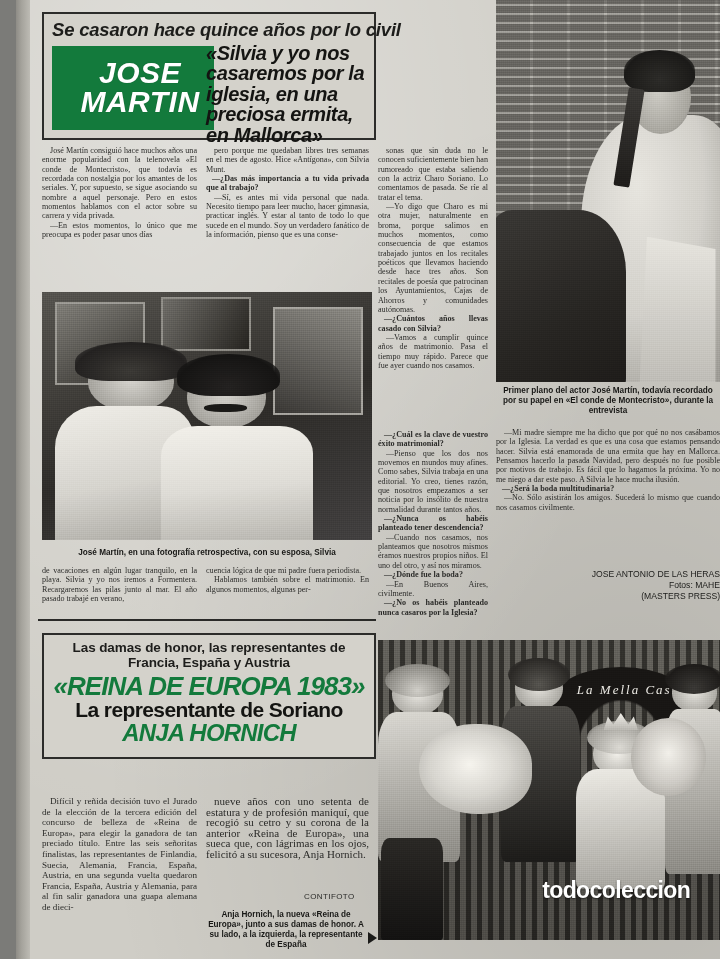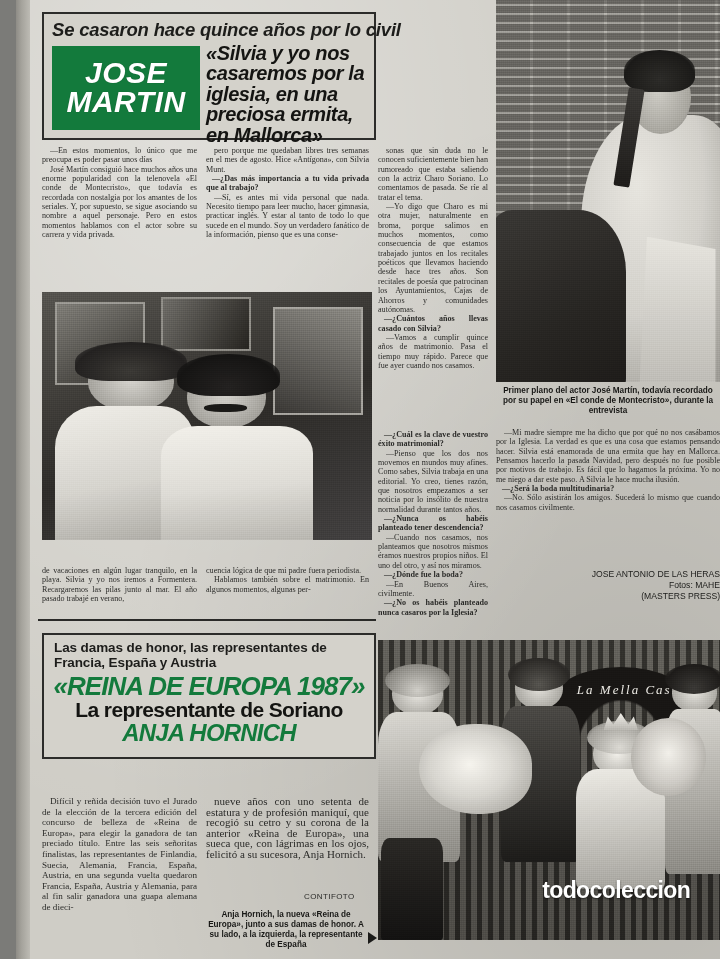--- a/index.html
+++ b/index.html
@@ -42,21 +42,21 @@
     font-family:"Liberation Sans", sans-serif;
     font-weight:bold;font-style:italic;
     font-size:18.5px;letter-spacing:-.2px;
     color:#1d1d1b;
     padding:5px 0 0 8px;
     white-space:nowrap;
   }
   .greenbox{
     position:absolute;left:8px;top:32px;width:148px;height:84px;
     background:#137a3c;
-    display:flex;flex-direction:column;justify-content:center;align-items:center;
+    display:flex;flex-direction:column;justify-content:center;align-items:center;padding-left:14px;
   }
   .greenbox span{
     font-family:"Liberation Sans", sans-serif;
     font-weight:bold;font-style:italic;
     color:#ffffff;font-size:30px;line-height:.96;
     letter-spacing:.5px;
     text-shadow:0 0 1px rgba(0,0,0,.35);
   }
   .headline{
     position:absolute;left:162px;top:29px;width:164px;
@@ -103,21 +103,21 @@
   }
 
   
   .a2-frame{
     position:absolute;left:26px;top:633px;width:330px;height:122px;
     border:2px solid #2c2c2a;background:#d4d2cb;
   }
   .a2-kicker{
     font-family:"Liberation Sans", sans-serif;
     font-weight:bold;font-size:13.5px;line-height:14.5px;
-    color:#1d1d1b;padding:6px 10px 0 10px;text-align:left;
+    color:#1d1d1b;padding:6px 10px 0 10px;text-align:center;
     letter-spacing:-.1px;
   }
   .a2-h1{
     font-family:"Liberation Sans", sans-serif;
     font-weight:bold;font-style:italic;font-size:26px;line-height:26px;
     color:#137a3c;text-align:center;margin-top:3px;letter-spacing:-1px;
   }
   .a2-h2{
     font-family:"Liberation Sans", sans-serif;
     font-weight:bold;font-size:21px;line-height:22px;
@@ -158,22 +158,22 @@
   <div class="a1-frame">
     <div class="kicker">Se casaron hace quince años por lo civil</div>
     <div class="greenbox">
       <span>JOSE</span>
       <span>MARTIN</span>
     </div>
     <div class="headline">«Silvia y yo nos casaremos por la iglesia, en una preciosa ermita, en Mallorca»</div>
   </div>
 
   <div class="col" style="left:26px;top:146px;width:155px;">
+    <p>José Martín consiguió hace muchos años una enorme popularidad con la telenovela «El conde de Montecristo», que todavía es recordada con nostalgia por los amantes de los seriales. Y, por supuesto, se sigue asociando su nombre a aquel personaje. Pero en estos momentos hablamos con el actor sobre su carrera y vida privada.</p>
     <p>—En estos momentos, lo único que me preocupa es poder pasar unos días</p>
-    <p>José Martín consiguió hace muchos años una enorme popularidad con la telenovela «El conde de Montecristo», que todavía es recordada con nostalgia por los amantes de los seriales. Y, por supuesto, se sigue asociando su nombre a aquel personaje. Pero en estos momentos hablamos con el actor sobre su carrera y vida privada.</p>
   </div>
 
   <div class="col" style="left:362px;top:146px;width:110px;">
     <p>sonas que sin duda no le conocen suficientemente bien han rumoreado que estaba saliendo con la actriz Charo Soriano. Lo comentamos de pasada. Se ríe al tratar el tema.</p>
     <p>—Yo digo que Charo es mi otra mujer, naturalmente en broma, porque salimos en muchos momentos, como consecuencia de que estamos trabajado juntos en los recitales poéticos que llevamos haciendo desde hace tres años. Son recitales de poesía que patrocinan los Ayuntamientos, Cajas de Ahorros y comunidades autónomas.</p>
     <p class="q">—¿Cuántos años llevas casado con Silvia?</p>
     <p>—Vamos a cumplir quince años de matrimonio. Pasa el tiempo muy rápido. Parece que fue ayer cuando nos casamos.</p>
   </div>
 
   <div class="col" style="left:190px;top:146px;width:163px;">
@@ -268,35 +268,36 @@
         background:radial-gradient(ellipse at 50% 78%, #232120 0%, #151413 70%, rgba(21,20,19,0) 100%);
         border-radius:50% 50% 34% 34%;"></div>
     <div style="position:absolute;left:49%;top:45%;width:13%;height:3.5%;
         background:#1a1917;border-radius:40%;"></div>
     <div style="position:absolute;left:36%;top:54%;width:46%;height:50%;
         background:linear-gradient(175deg,#f2f0EA 0%,#dedcd6 50%,#b2b0aa 100%);
         border-radius:24% 22% 4% 4%;"></div>
     <div class="grain"></div>
   </div>
 
+  <div class="caption" style="left:26px;top:548px;width:330px;">José Martín, en una fotografía retrospectiva, con su esposa, Silvia</div>
 
   <div class="col" style="left:26px;top:566px;width:155px;">
     <p class="noind">de vacaciones en algún lugar tranquilo, en la playa. Silvia y yo nos iremos a Formentera. Recargaremos las pilas junto al mar. El año pasado trabajé en verano,</p>
   </div>
 
   <div class="col" style="left:190px;top:566px;width:163px;">
     <p class="noind">cuencia lógica de que mi padre fuera periodista.</p>
     <p>Hablamos también sobre el matrimonio. En algunos momentos, algunas per-</p>
   </div>
 
   <div class="rule" style="left:22px;top:619px;width:338px;height:2px;"></div>
 
   <div class="a2-frame">
     <div class="a2-kicker">Las damas de honor, las representantes de Francia, España y Austria</div>
-    <div class="a2-h1">«REINA DE EUROPA 1987»</div>
+    <div class="a2-h1">«REINA DE EUROPA 1983»</div>
     <div class="a2-h2">La representante de Soriano</div>
     <div class="a2-h3">ANJA HORNICH</div>
   </div>
 
   <div class="col" style="left:26px;top:796px;width:155px;font-size:9.1px;line-height:10.6px;">
     <p>Difícil y reñida decisión tuvo el Jurado de la elección de la tercera edición del concurso de belleza de «Reina de Europa», para elegir la ganadora de tan preciado título. Entre las seis señoritas finalistas, las representantes de Finlandia, Suecia, Alemania, Francia, España, Austria, en una segunda vuelta quedaron Francia, España, Austria y Alemania, para al fin salir ganadora una guapa alemana de dieci-</p>
   </div>
 
   <div class="col" style="left:190px;top:796px;width:163px;font-size:11px;line-height:10.6px;">
     <p>nueve años con uno setenta de estatura y de profesión maniquí, que recogió su cetro y su corona de la anterior «Reina de Europa», una sueca que, con lágrimas en los ojos, felicitó a su sucesora, Anja Hornich.</p>

